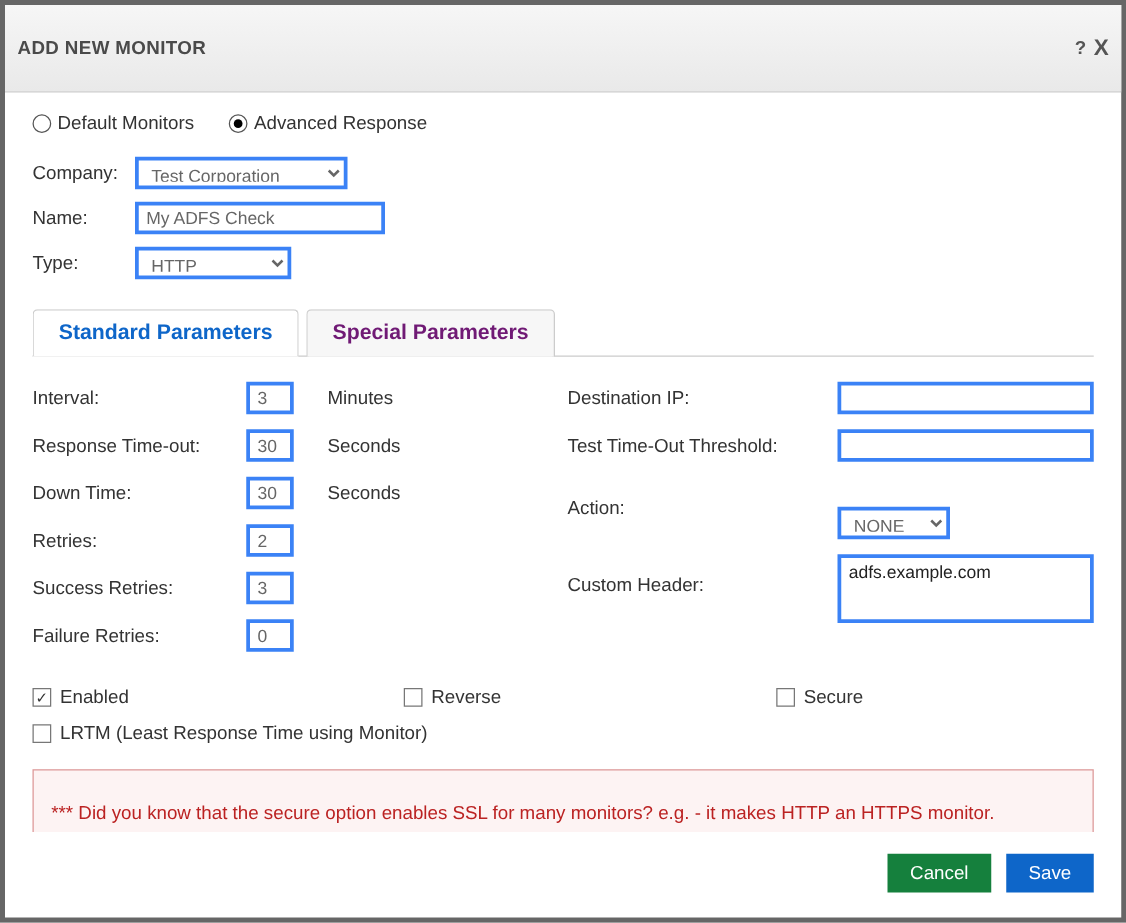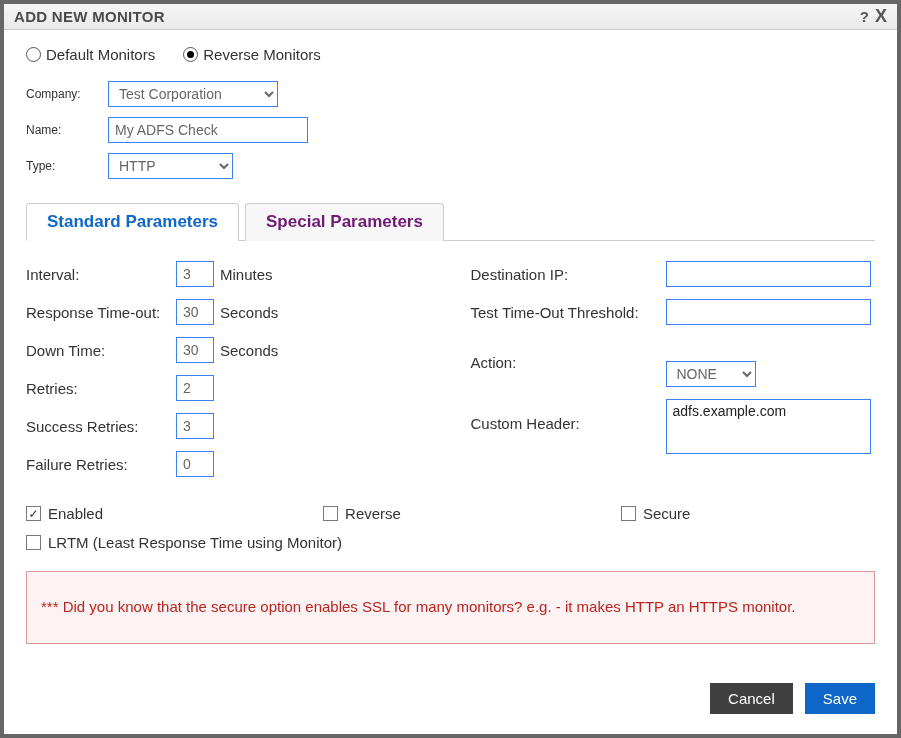--- a/index.html
+++ b/index.html
@@ -20,21 +20,21 @@
   .dialog {
     width: 100%;
     height: 100%;
     background: #fff;
     display: flex;
     flex-direction: column;
   }
   .titlebar {
     background: linear-gradient(to bottom,#f6f6f6,#e9e9e9);
     border-bottom: 1px solid #ccc;
-    padding: 2px 10px;
+    padding: 24px 10px;
     display: flex;
     align-items: center;
     justify-content: space-between;
   }
   .titlebar-title {
     font-weight: bold;
     font-size: 15px;
     color: #4a4a4a;
     letter-spacing: 0.3px;
   }
@@ -87,24 +87,24 @@
     border-radius: 50%;
   }
   .form-row {
     display: flex;
     align-items: center;
     margin-bottom: 10px;
   }
   .form-label {
     width: 82px;
     color: #333;
-    font-size: 12px;
+    font-size: 15px;
   }
   select, input[type="text"], textarea {
-    border: 1px solid #3b82f6;
+    border: 3px solid #3b82f6;
     padding: 3px 6px;
     font-size: 14px;
     color: #666;
     background:#fff;
     font-family: inherit;
   }
   select.company { width: 170px; height:26px;}
   input.name { width: 200px; height:26px;}
   select.type { width: 125px; height:26px;}
   .tabs {
@@ -134,20 +134,21 @@
     padding-top: 20px;
     display: flex;
     gap: 40px;
   }
   .col { flex: 1; }
   .param-row {
     display: flex;
     align-items: center;
     margin-bottom: 12px;
     font-size: 15px;
+    gap: 21px;
   }
   .param-label { color:#333; }
   .col-left .param-label { width: 150px; }
   .col-left input { width: 38px; height:26px; text-align:left;}
   .col-left .unit { margin-left: 6px; }
   .col-right .param-label { width: 195px; }
   .col-right input.wide { width: 205px; height:26px;}
   .col-right select.action { width:90px; height:26px;margin-top:24px;}
   .col-right textarea { width:205px; height:55px; resize:none; color:#222;}
   .checks {
@@ -192,21 +193,21 @@
     justify-content: flex-end;
     gap: 12px;
   }
   .btn {
     padding: 7px 18px;
     font-size: 15px;
     border: none;
     color: #fff;
     cursor: pointer;
   }
-  .btn-cancel { background: #404040; }
+  .btn-cancel { background: #15803d; }
   .btn-save { background: #0e66c9; }
 </style>
 </head>
 <body>
 
 <div class="frame">
   <div class="dialog">
     <div class="titlebar">
       <span class="titlebar-title">ADD NEW MONITOR</span>
       <span class="titlebar-controls">
@@ -218,21 +219,21 @@
     <div class="content">
       <div class="radio-row">
         <span class="radio-item">
           <span class="radio-circle"></span>
           <span>Default Monitors</span>
         </span>
         <span class="radio-item">
           <span class="radio-circle">
               <span class="radio-dot"></span>
             </span>
-          <span>Reverse Monitors</span>
+          <span>Advanced Response</span>
         </span>
       </div>
 
       <div class="form-row">
         <span class="form-label">Company:</span>
         <select class="company">
           <option>Test Corporation</option>
         </select>
       </div>
       <div class="form-row">

